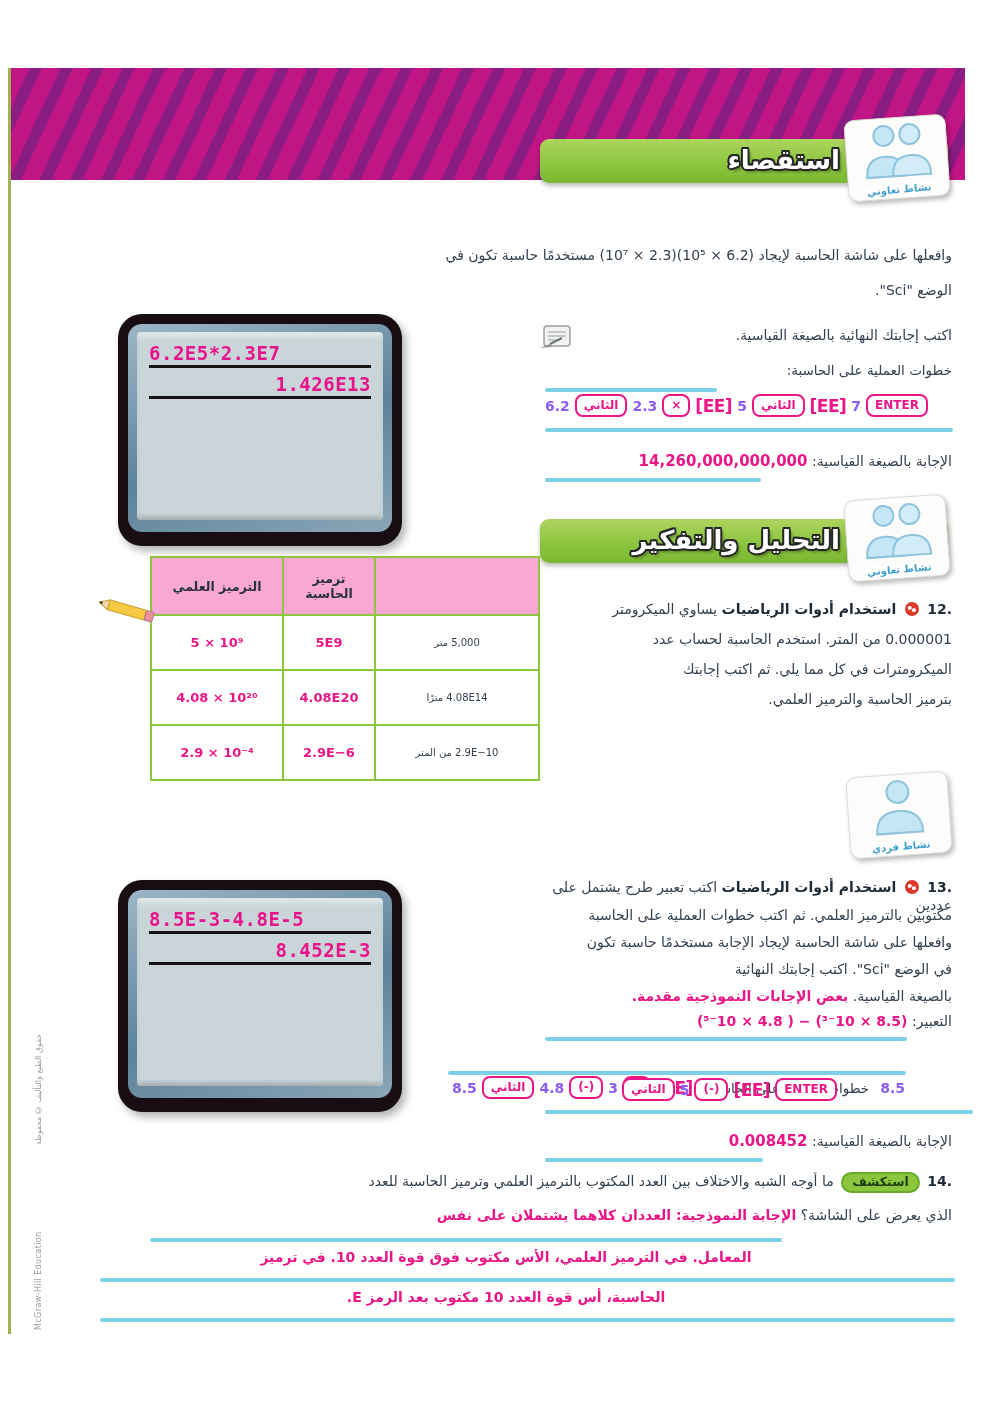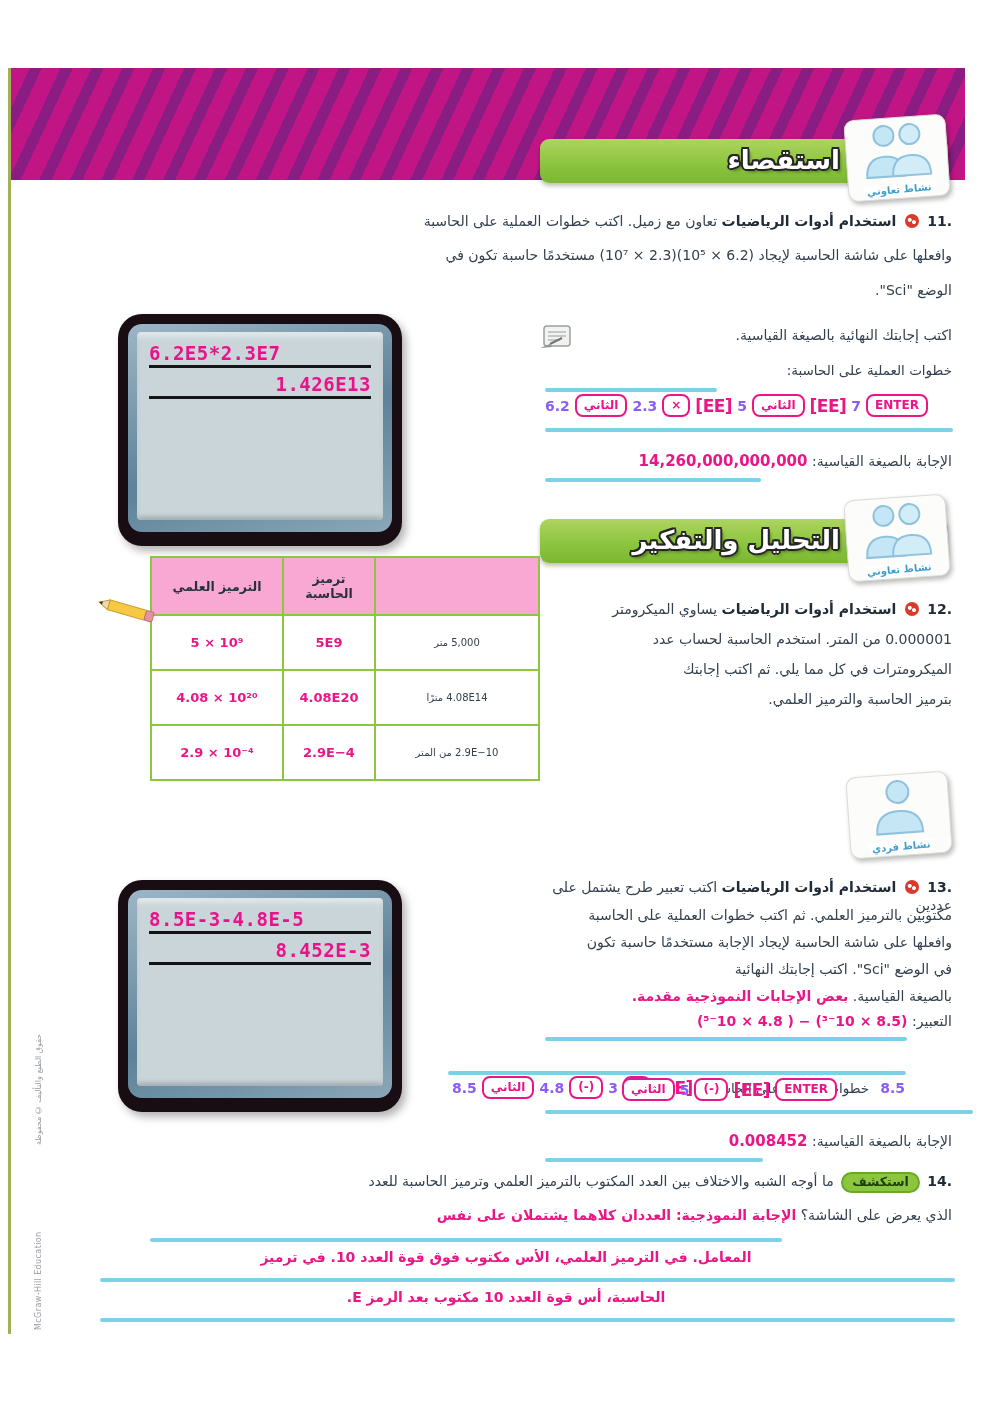--- a/index.html
+++ b/index.html
@@ -88,26 +88,20 @@
   <div class="badge-card" style="left:846px;top:117px;">
     <svg class="badge-people" width="78" height="56" viewBox="0 0 78 56">
       <circle cx="27" cy="13" r="10" fill="#c5e6f5" stroke="#8fc3dd" stroke-width="2"></circle>
       <path d="M8 54 q0-20 19-20 q19 0 19 20 z" fill="#c5e6f5" stroke="#8fc3dd" stroke-width="2"></path>
       <circle cx="53" cy="13" r="10" fill="#d3edf8" stroke="#8fc3dd" stroke-width="2"></circle>
       <path d="M34 54 q0-20 19-20 q19 0 19 20 z" fill="#d3edf8" stroke="#8fc3dd" stroke-width="2"></path>
     </svg>
     <span class="badge-caption">نشاط تعاوني</span>
   </div>
 
-  <div class="qline" style="top:212px;right:40px;width:556px;">
-    <span class="qnum" dir="ltr">11.</span>
-    <span class="red-dot"></span>
-    <span class="bold-title">استخدام أدوات الرياضيات</span>
-    <span>تعاون مع زميل. اكتب خطوات العملية على الحاسبة</span>
-  </div>
   <div class="qline" style="top:246px;right:40px;width:556px;">وافعلها على شاشة الحاسبة لإيجاد (6.2 × 10⁵)(2.3 × 10⁷) مستخدمًا حاسبة تكون في</div>
   <div class="qline" style="top:281px;right:40px;width:556px;">الوضع "Sci".</div>
   <div class="qline" style="top:326px;right:40px;width:420px;">اكتب إجابتك النهائية بالصيغة القياسية.</div>
 
   <svg class="abs" style="left:538px;top:318px;" width="38" height="36" viewBox="0 0 38 36">
     <rect x="6" y="8" width="26" height="20" rx="3" fill="#f2f2ef" stroke="#9aa0a4" stroke-width="1.5"></rect>
     <line x1="10" y1="14" x2="28" y2="14" stroke="#b3b8bc" stroke-width="1.5"></line>
     <line x1="10" y1="18" x2="28" y2="18" stroke="#b3b8bc" stroke-width="1.5"></line>
     <line x1="10" y1="22" x2="22" y2="22" stroke="#b3b8bc" stroke-width="1.5"></line>
     <path d="M2 30 l10-4 2 3 z" fill="#8d9397"></path>
@@ -182,21 +176,21 @@
         <td class="td-ans" dir="ltr">5E9</td>
         <td class="td-ans" dir="ltr">5 × 10⁹</td>
       </tr>
       <tr>
         <td class="td-qty">4.08E14 مترًا</td>
         <td class="td-ans" dir="ltr">4.08E20</td>
         <td class="td-ans" dir="ltr">4.08 × 10²⁰</td>
       </tr>
       <tr>
         <td class="td-qty">2.9E−10 من المتر</td>
-        <td class="td-ans" dir="ltr">2.9E−4</td>
+        <td class="td-ans" dir="ltr">2.9E−6</td>
         <td class="td-ans" dir="ltr">2.9 × 10⁻⁴</td>
       </tr>
     </tbody>
   </table>
 
   <svg class="abs" style="left:96px;top:600px;transform:rotate(16deg);" width="62" height="20" viewBox="0 0 62 20">
     <rect x="12" y="5" width="38" height="10" fill="#f6c844" stroke="#c9a02c" stroke-width="1"></rect>
     <rect x="50" y="5" width="8" height="10" rx="2" fill="#e9909f" stroke="#b9737f" stroke-width="1"></rect>
     <polygon points="12,5 2,10 12,15" fill="#f0d9b0" stroke="#c9a02c" stroke-width="1"></polygon>
     <polygon points="5.5,8.2 2,10 5.5,11.8" fill="#3a3a3a"></polygon>

